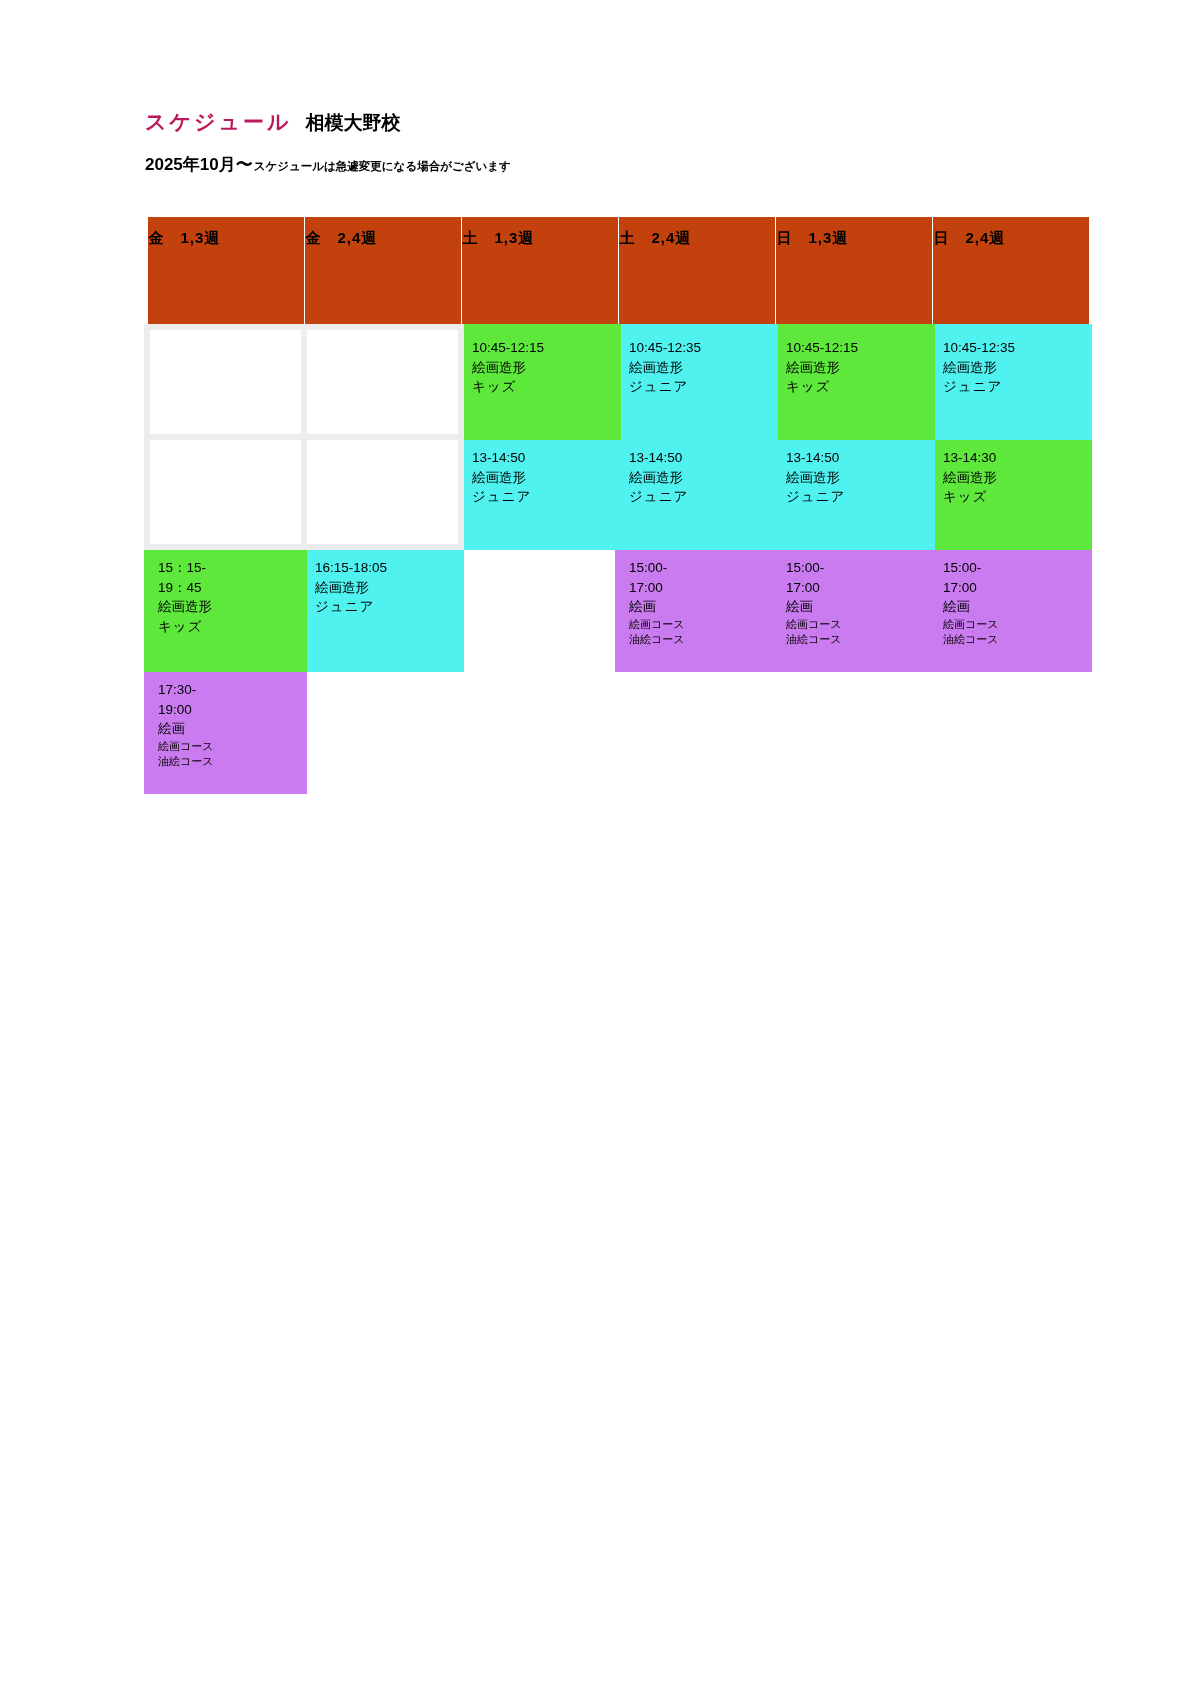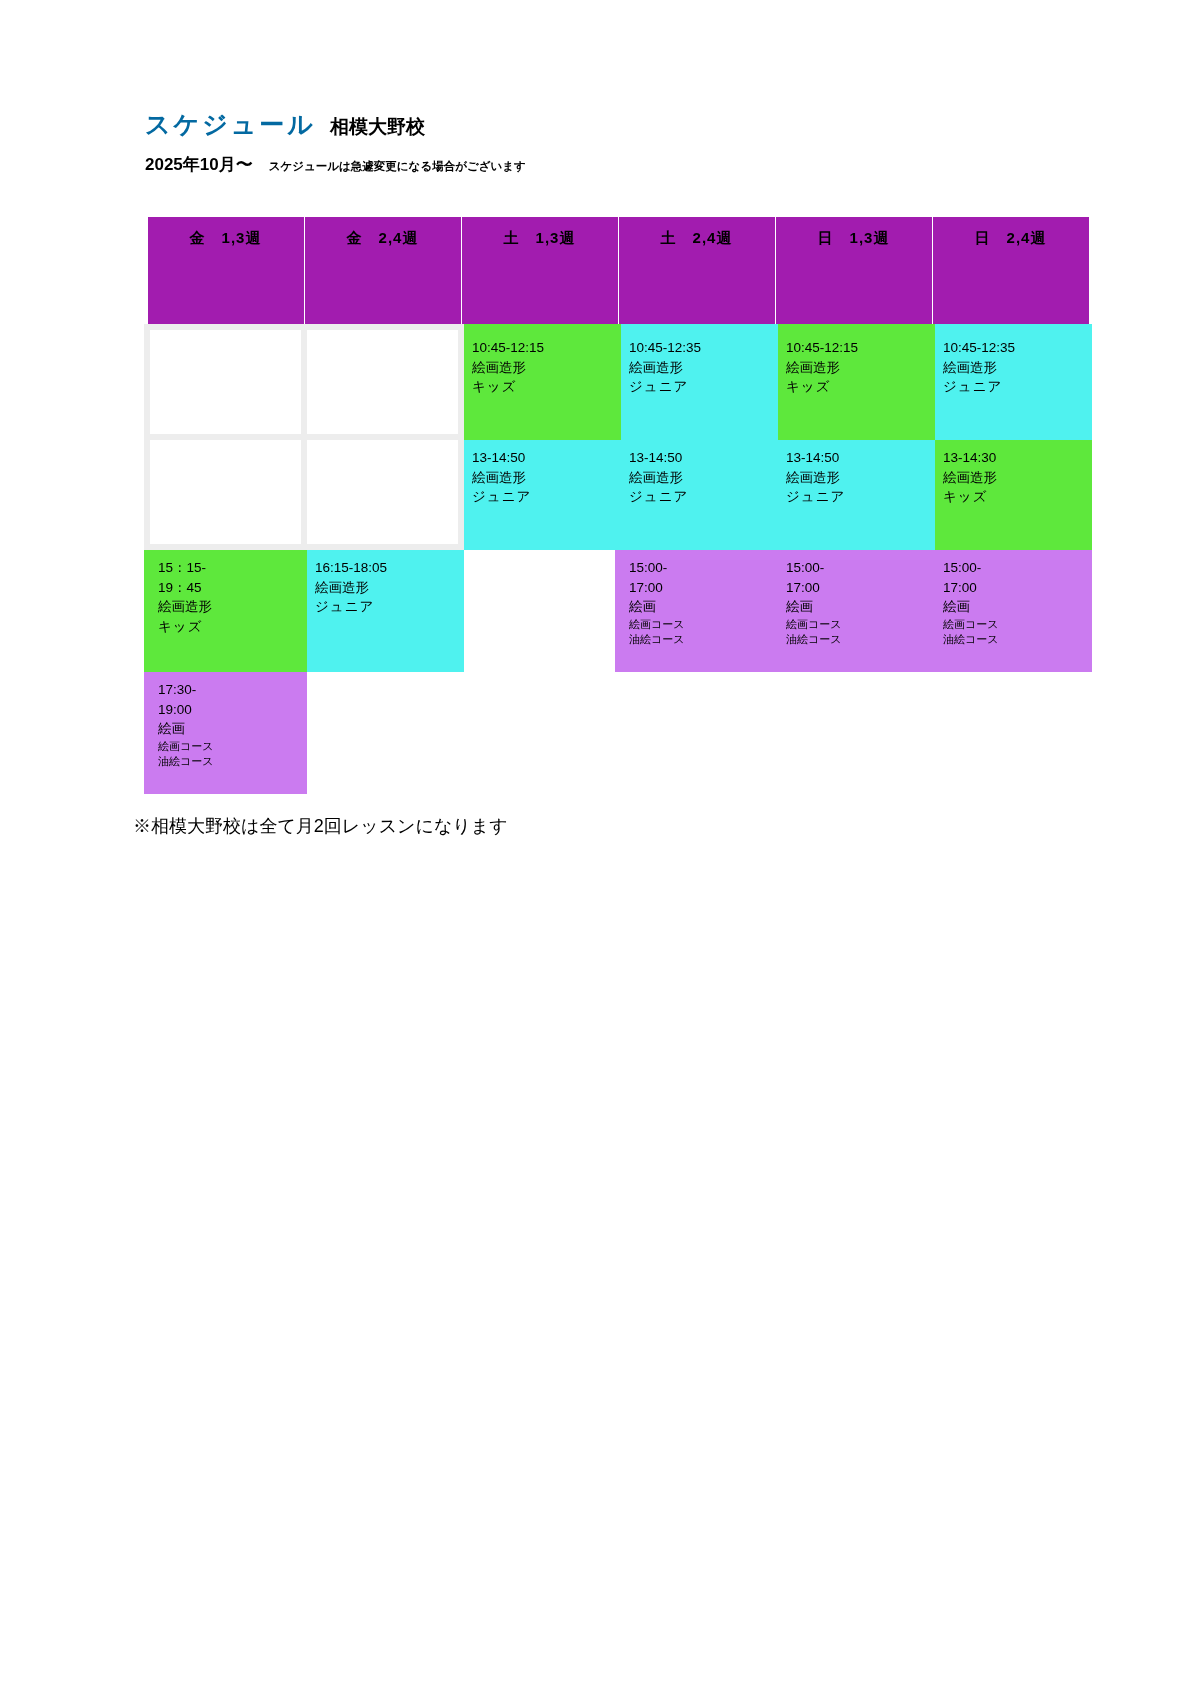--- a/index.html
+++ b/index.html
@@ -23,22 +23,22 @@
 
   
   .title-row {
     position: absolute;
     left: 145px;
     top: 108px;
     display: flex;
     align-items: baseline;
   }
   .title-main {
-    color: #0369a1;
-    font-size: 25px;
+    color: #be185d;
+    font-size: 21px;
     font-weight: bold;
     letter-spacing: 3px;
   }
   .title-sub {
     margin-left: 14px;
     font-size: 19px;
     font-weight: bold;
     color: #000;
   }
   .date-row {
@@ -47,40 +47,40 @@
     top: 153px;
     display: flex;
     align-items: baseline;
   }
   .date-main {
     font-size: 17px;
     font-weight: bold;
     letter-spacing: 0px;
   }
   .date-note {
-    margin-left: 16px;
+    margin-left: 1px;
     font-size: 11.5px;
     font-weight: bold;
   }
 
   
   .sched {
     position: absolute;
     left: 144px;
     top: 216px;
     border-collapse: collapse;
     table-layout: fixed;
   }
   .sched col { width: 136px; }
   .sched th {
     height: 94px;
-    background: #a21caf;
+    background: #c2410c;
     font-size: 15px;
     font-weight: bold;
-    text-align: center;
+    text-align: left;
     vertical-align: top;
     padding-top: 12px;
     border: 1px solid #ffffff;
     letter-spacing: 1px;
   }
   .sched td {
     width: 136px;
     height: 92px;
     vertical-align: top;
     padding: 8px 7px 4px 8px;
@@ -247,15 +247,14 @@
         </td>
         <td class="nocell"></td>
         <td class="nocell"></td>
         <td class="nocell"></td>
         <td class="nocell"></td>
         <td class="nocell"></td>
       </tr>
     </tbody>
   </table>
 
-  <div class="footnote">※相模大野校は全て月2回レッスンになります</div>
 
 </div>
 
 </body></html>

